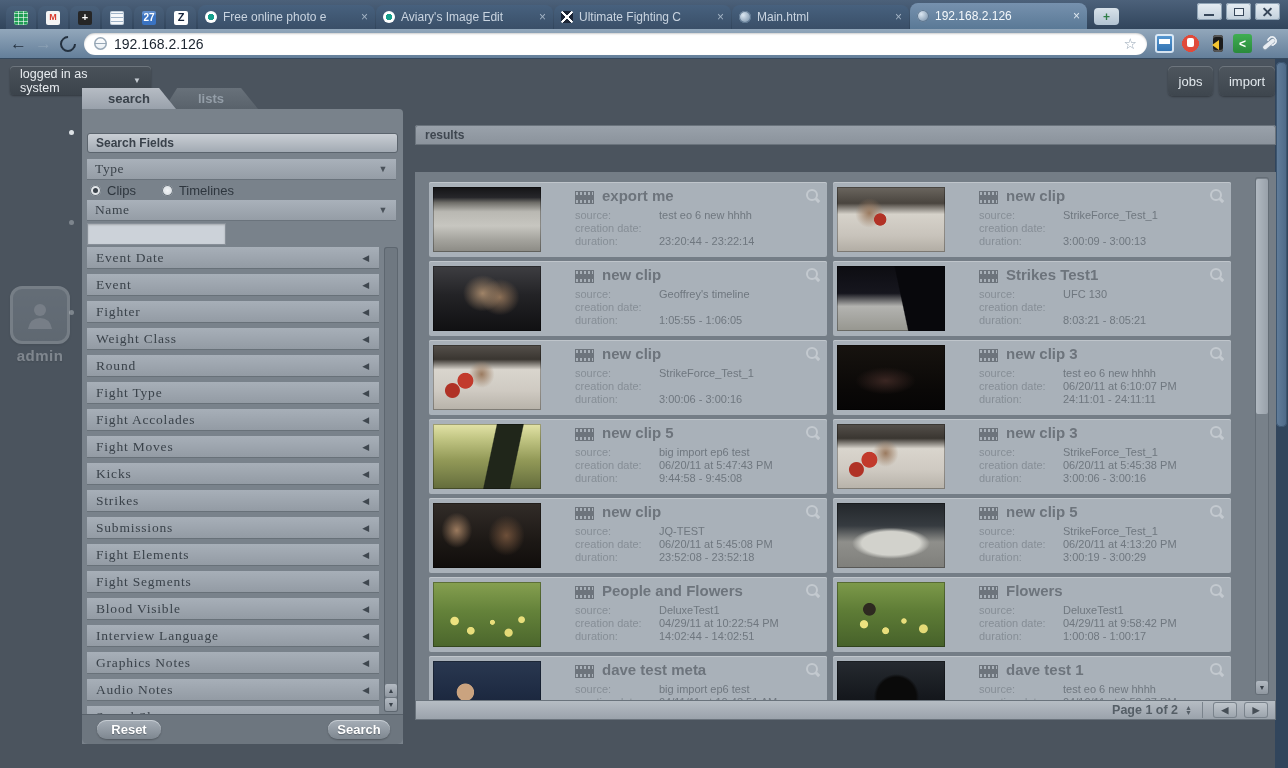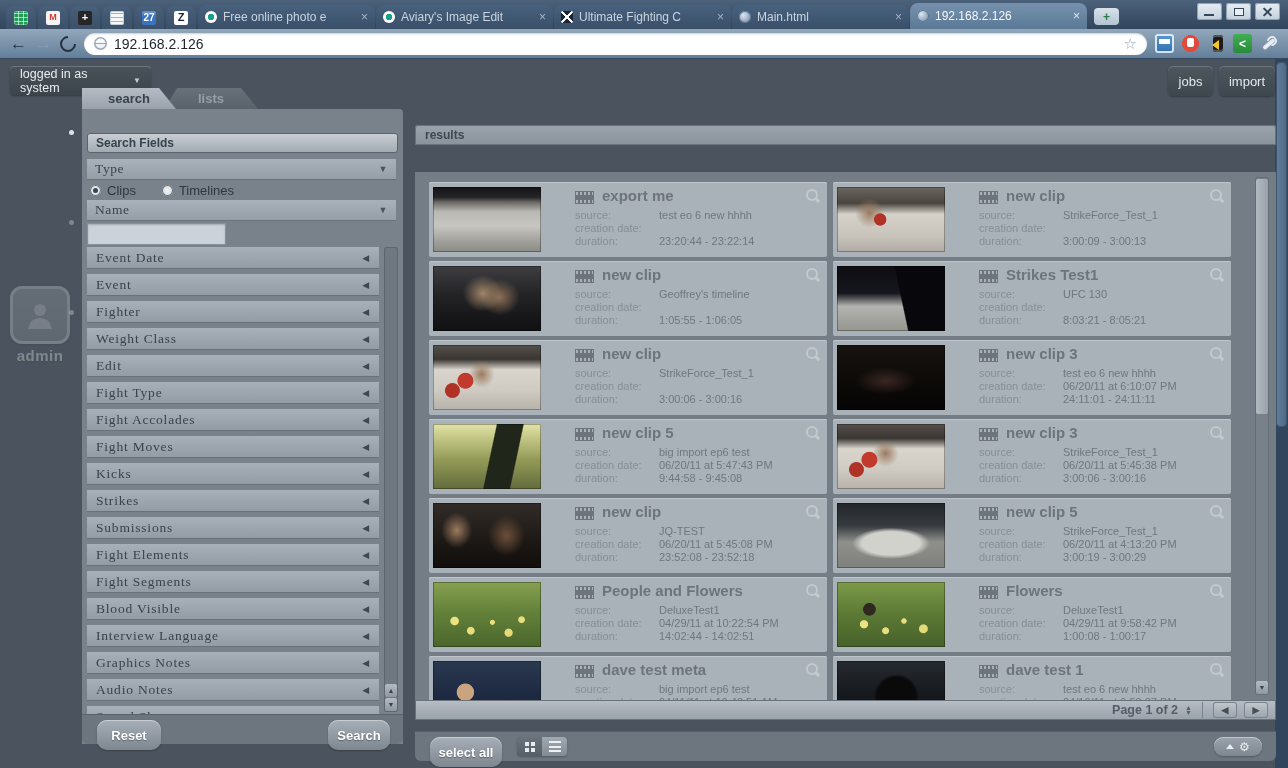--- a/index.html
+++ b/index.html
@@ -131,21 +131,21 @@
     display:flex;align-items:center;padding:0 9px;
     font-family:"Liberation Serif",serif;font-size:13.5px;letter-spacing:.8px;color:#3a424a;}
   .acc-arrow{margin-left:auto;font-size:9px;color:#3f474f;}
   .panel-scrollbar{position:absolute;right:5px;top:138px;width:14px;height:465px;background:#6f7881;
     border-radius:3px;box-shadow:inset 0 0 0 1px #5d666f;}
   .panel-scroll-btn{position:absolute;left:1px;width:12px;height:13px;background:linear-gradient(#b3bac2,#8f97a0);
     border-radius:2px;display:flex;align-items:center;justify-content:center;font-size:7px;color:#39414a;}
   .psb-up{bottom:15px;} .psb-down{bottom:1px;}
   .panel-bottom{position:absolute;left:0;right:0;bottom:0;height:29px;background:#6d767f;
     border-top:1px solid #59626b;border-radius:0 0 6px 6px;}
-  .pill-btn{position:absolute;top:5px;height:30px;border-radius:10px;
+  .pill-btn{position:absolute;top:5px;height:19px;border-radius:10px;
     background:linear-gradient(#a6aeb7,#7e8790);box-shadow:inset 0 1px 0 #c6ccd2,0 1px 2px #0004;
     color:#fff;font-size:13px;font-weight:bold;text-shadow:0 1px 1px #5a636c;
     display:flex;align-items:center;justify-content:center;}
   .reset-btn{left:15px;width:64px;}
   .searchgo-btn{right:13px;width:62px;}
 
   
   .results-module{position:absolute;left:415px;top:125px;width:861px;height:635px;}
   .results-header{position:absolute;left:0;right:0;top:0;height:20px;border-radius:3px 3px 0 0;
     background:linear-gradient(#9aa2ab,#8a929b);box-shadow:inset 0 0 0 1px #6a737c;
@@ -376,21 +376,21 @@
   </div>
           <div class="acc-row">
     <span class="acc-label">Fighter</span>
     <span class="acc-arrow">◀</span>
   </div>
           <div class="acc-row">
     <span class="acc-label">Weight Class</span>
     <span class="acc-arrow">◀</span>
   </div>
           <div class="acc-row">
-    <span class="acc-label">Edit</span>
+    <span class="acc-label">Round</span>
     <span class="acc-arrow">◀</span>
   </div>
           <div class="acc-row">
     <span class="acc-label">Fight Type</span>
     <span class="acc-arrow">◀</span>
   </div>
           <div class="acc-row">
     <span class="acc-label">Fight Accolades</span>
     <span class="acc-arrow">◀</span>
   </div>
@@ -593,30 +593,15 @@
     <div class="pagination-bar">
       <span>Page 1 of 2</span>
       <span class="updown">
           <span>▲</span>
           <span>▼</span>
         </span>
       <span class="page-divider"></span>
       <div class="page-btn">◀</div>
       <div class="page-btn">▶</div>
     </div>
-    <div class="results-bottom">
-      <div class="pill-btn selectall-btn">select all</div>
-      <div class="view-toggle">
-        <div class="vt-btn vt-grid">
-            <span class="grid-glyph"></span>
-          </div>
-        <div class="vt-btn vt-list">
-            <span class="list-glyph"></span>
-          </div>
-      </div>
-      <div class="gear-btn">
-        <span class="gear-caret"></span>
-        <span class="gear-glyph">⚙</span>
-      </div>
-    </div>
   </div>
 
 </div>
 
 </body></html>

